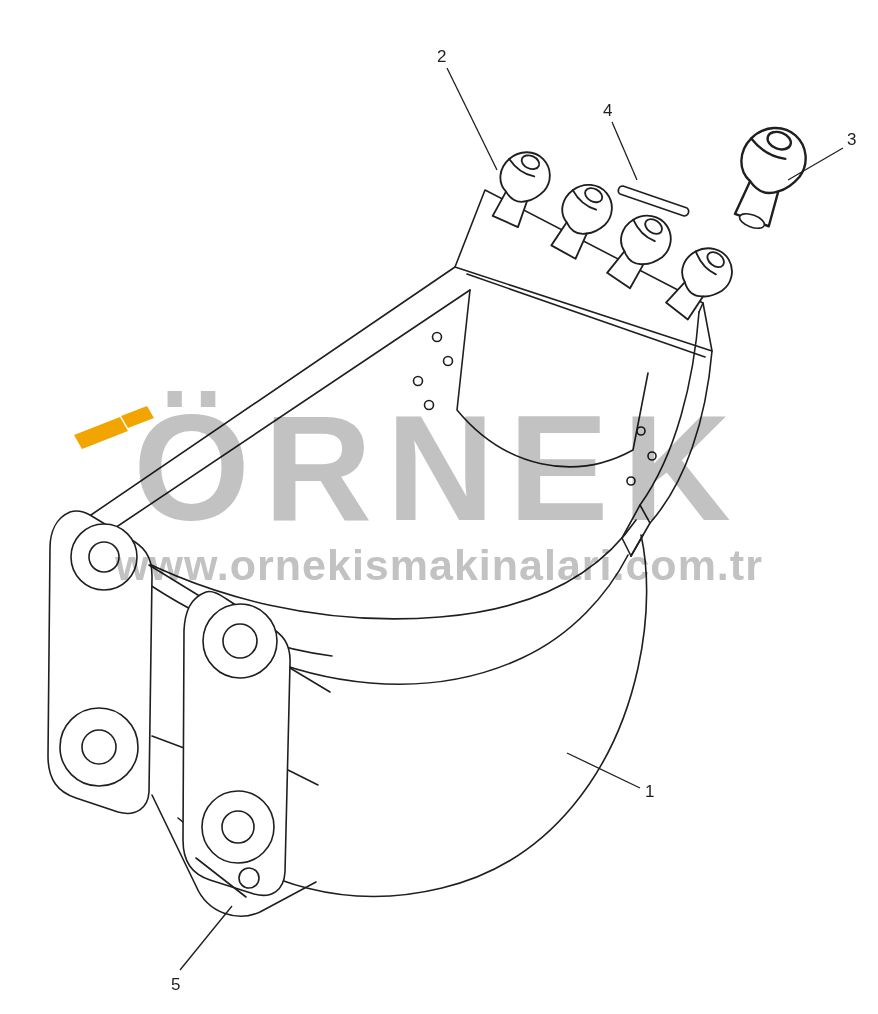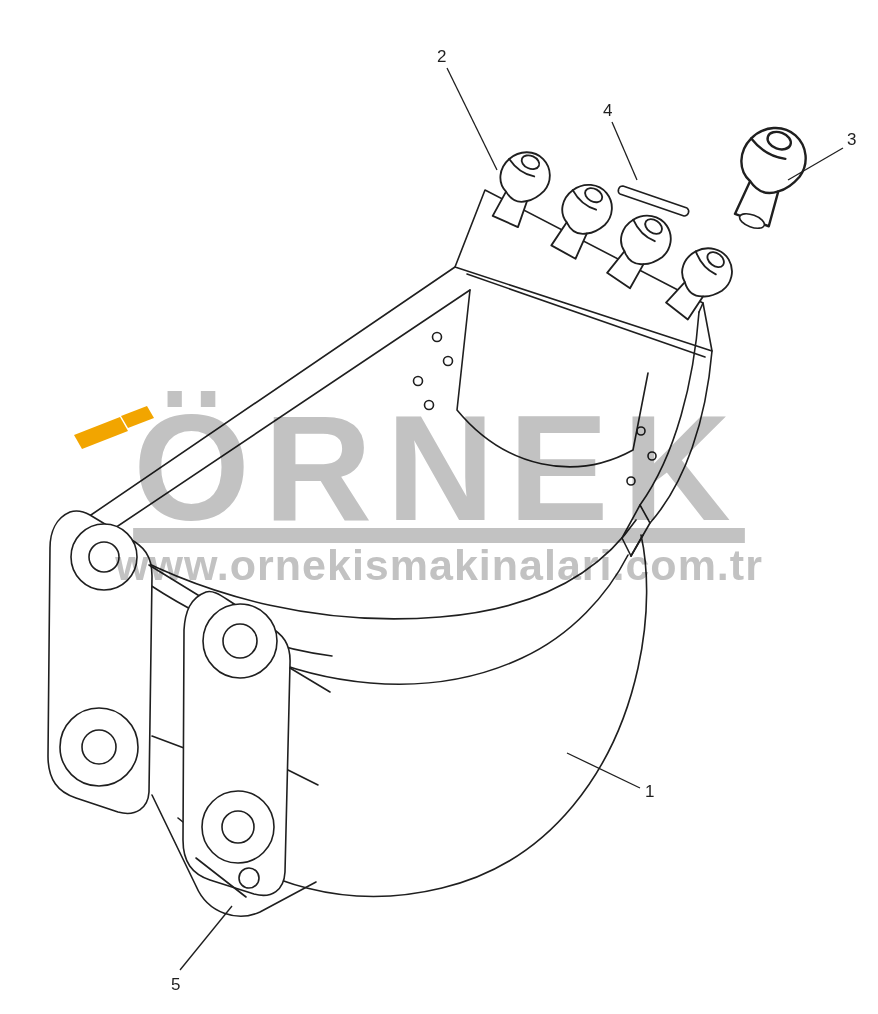--- a/index.html
+++ b/index.html
@@ -35,21 +35,20 @@
   .wm-brand{
     position:absolute;
     left:50%;top:393px;
     transform:translateX(-50%);
     font-size:150px;
     font-weight:bold;
     letter-spacing:14px;
     line-height:1;
     white-space:nowrap;
     color:var(--wm);
-    text-decoration:underline;
   }
   .wm-url{
     position:absolute;
     left:50%;top:544px;
     transform:translateX(-50%);
     font-size:43px;
     font-weight:bold;
     letter-spacing:1px;
     line-height:1;
     white-space:nowrap;

